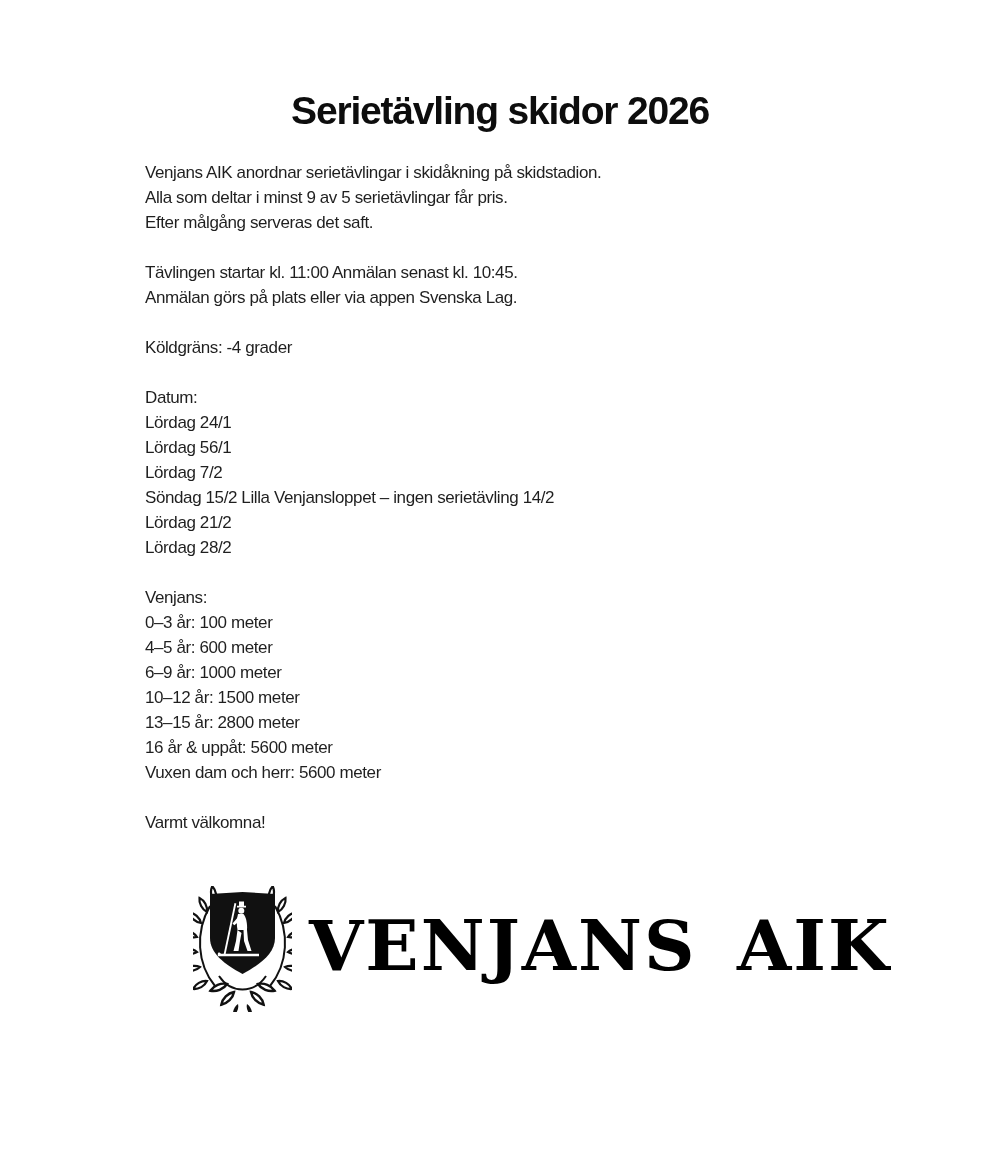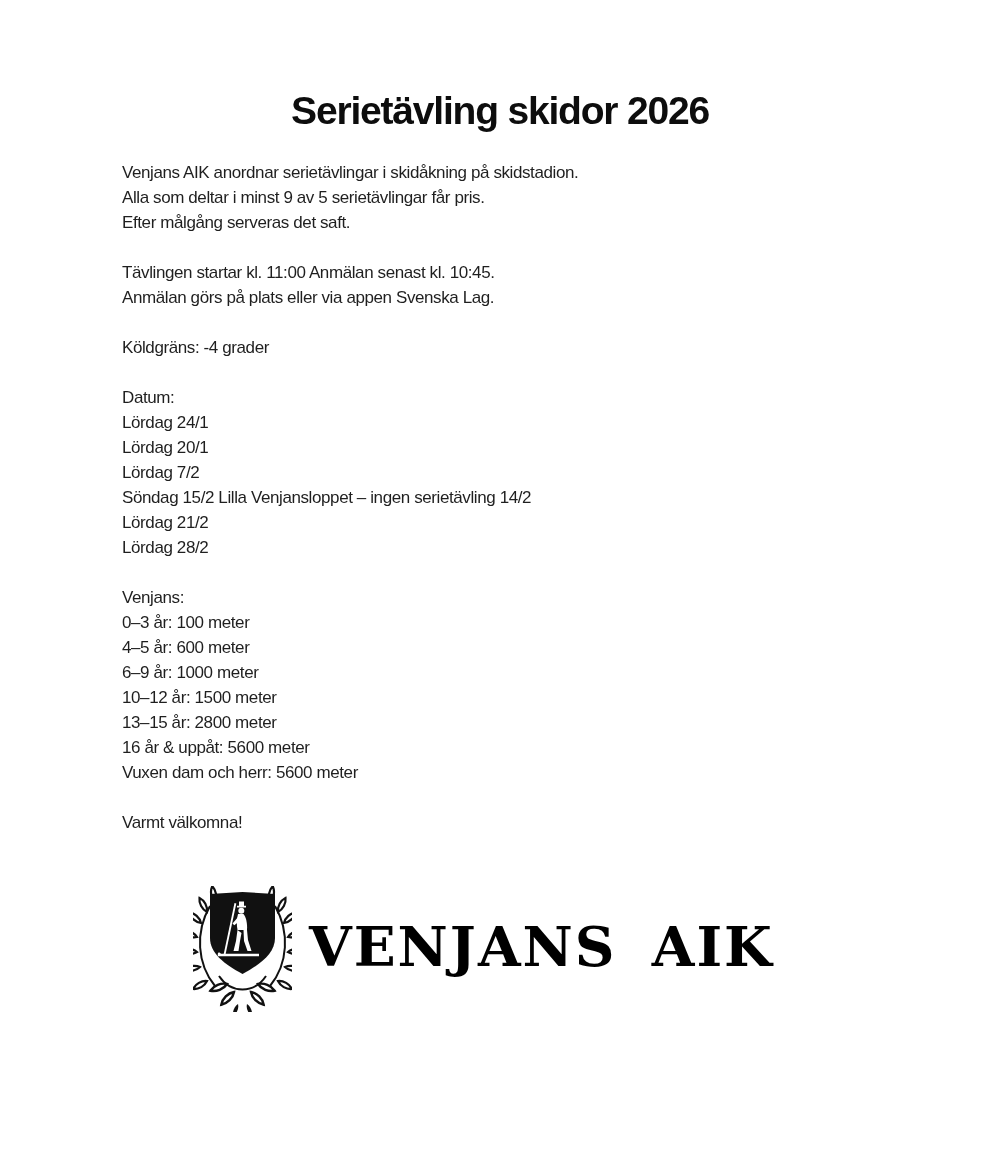--- a/index.html
+++ b/index.html
@@ -27,34 +27,34 @@
   .doc {
     position: absolute;
     left: 122px;
     top: 160px;
     font-size: 17px;
     line-height: 25px;
     letter-spacing: -0.4px;
   }
   .paragraph { margin: 0 0 25px 0; }
   .paragraph:last-child { margin-bottom: 0; }
-  .line { height: 25px; white-space: pre; }
+  .line { height: 25px; white-space: pre; margin-left: 23px; }
   .logo {
     position: absolute;
     left: 193px;
     top: 886px;
     display: flex;
     align-items: center;
     gap: 17px;
   }
   .emblem svg { display: block; width: 99px; height: 126px; }
   .logo-text {
     font-family: "DejaVu Serif", "Liberation Serif", serif;
     font-weight: bold;
-    font-size: 55px;
+    font-size: 70px;
     letter-spacing: 2px;
     word-spacing: 14px;
     color: #000000;
     white-space: nowrap;
     line-height: 1;
     padding-bottom: 6px;
   }
 </style>
 </head>
 <body>
@@ -72,21 +72,21 @@
       <div class="paragraph">
         <div class="line">Tävlingen startar kl. 11:00 Anmälan senast kl. 10:45.</div>
         <div class="line">Anmälan görs på plats eller via appen Svenska Lag.</div>
       </div>
       <div class="paragraph">
         <div class="line">Köldgräns: -4 grader</div>
       </div>
       <div class="paragraph">
         <div class="line">Datum:</div>
         <div class="line">Lördag 24/1</div>
-        <div class="line">Lördag 20/1</div>
+        <div class="line">Lördag 56/1</div>
         <div class="line">Lördag 7/2</div>
         <div class="line">Söndag 15/2 Lilla Venjansloppet – ingen serietävling 14/2</div>
         <div class="line">Lördag 21/2</div>
         <div class="line">Lördag 28/2</div>
       </div>
       <div class="paragraph">
         <div class="line">Venjans:</div>
         <div class="line">0–3 år: 100 meter</div>
         <div class="line">4–5 år: 600 meter</div>
         <div class="line">6–9 år: 1000 meter</div>

